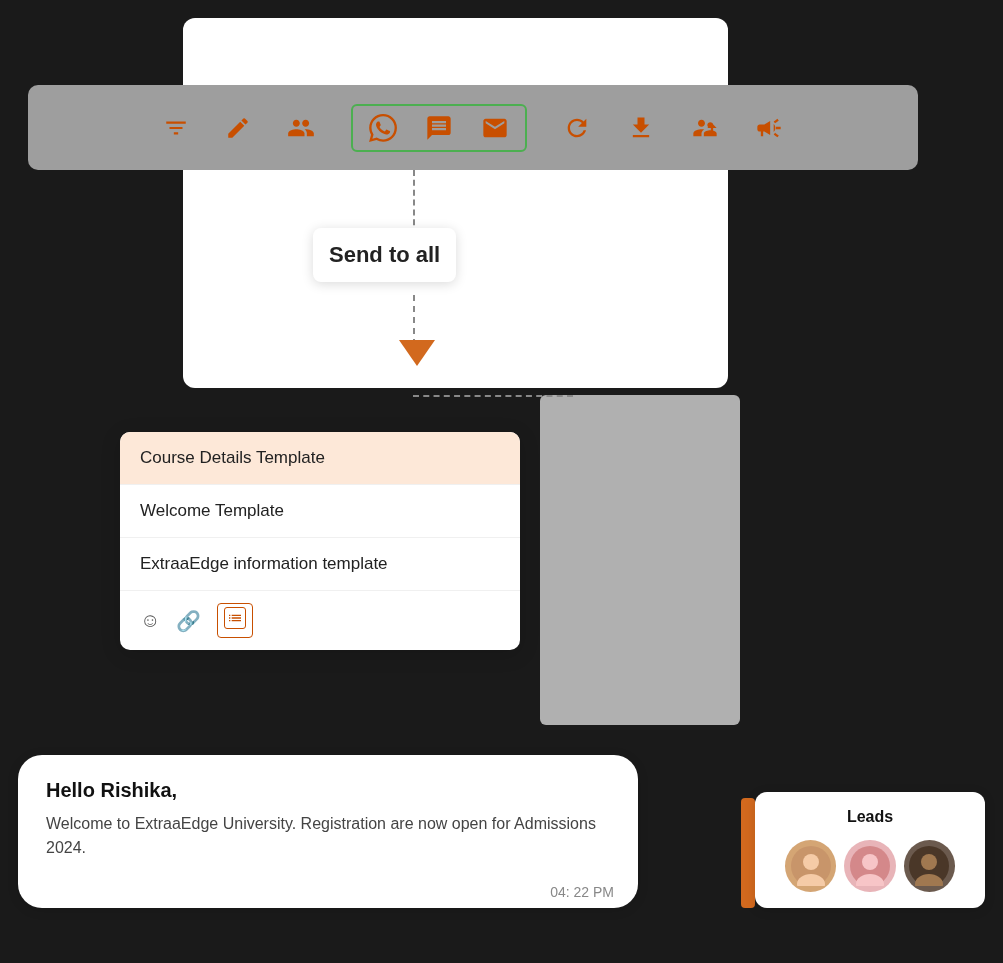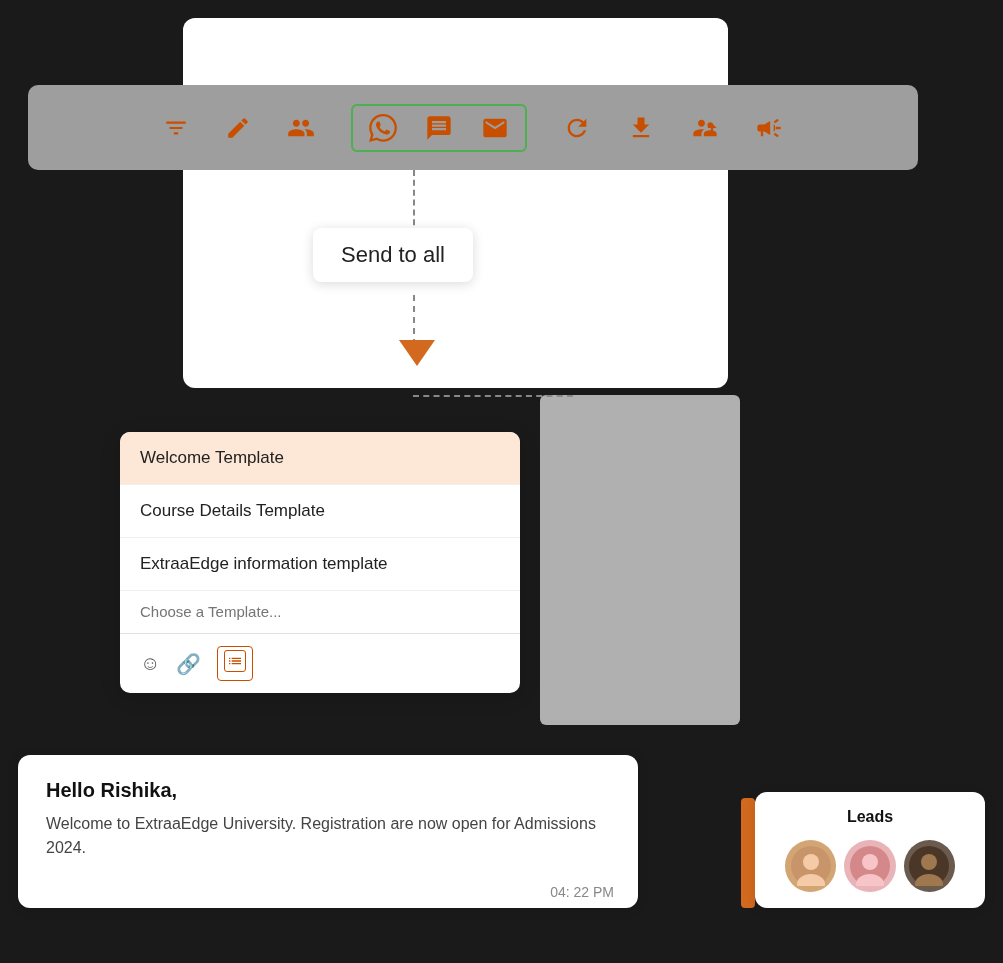--- a/index.html
+++ b/index.html
@@ -60,23 +60,23 @@
       background: transparent;
     }
 
     
     .tooltip-send {
       position: absolute;
       top: 228px;
       left: 313px;
       background: #ffffff;
       border-radius: 8px;
-      padding: 14px 28px;
+      padding: 14px 16px;
       font-size: 22px;
-      font-weight: 400;
+      font-weight: 700;
       color: #222;
       z-index: 20;
       box-shadow: 0 2px 12px rgba(0,0,0,0.15);
       white-space: nowrap;
     }
 
     
     .dashed-line-vertical {
       position: absolute;
       left: 413px;
@@ -198,21 +198,21 @@
       z-index: 5;
     }
 
     
     .message-bubble {
       position: absolute;
       bottom: 55px;
       left: 18px;
       width: 620px;
       background: #ffffff;
-      border-radius: 12px;
+      border-radius: 24px;
       padding: 24px 28px 48px 28px;
       box-shadow: 0 2px 12px rgba(0,0,0,0.12);
       z-index: 20;
     }
 
     .message-bubble .greeting {
       font-size: 20px;
       font-weight: 700;
       color: #111;
       margin-bottom: 10px;
@@ -362,30 +362,27 @@
 </div>
 
 <div class="dashed-line-vertical2"></div>
 
 <div class="arrow-down"></div>
 
 <div class="dashed-line-horizontal"></div>
 
 <div class="template-panel">
   <div class="template-item">
+    <span>Course Details Template</span>
+  </div>
+  <div class="template-item">
     <span>Welcome Template</span>
-  </div>
-  <div class="template-item">
-    <span>Course Details Template</span>
   </div>
   <div class="template-item">
     <span>ExtraaEdge information template</span>
-  </div>
-  <div class="template-input-area">
-    <input type="text" placeholder="Choose a Template..." style="">
   </div>
   <div class="template-toolbar">
     <span class="template-toolbar-icon">☺</span>
     <span class="template-toolbar-icon">🔗</span>
     <span class="template-toolbar-icon highlighted">
       <svg width="22" height="22" viewBox="0 0 24 24" fill="#c84f00" style="border:1.5px solid #c84f00; padding:2px; border-radius:3px;">
         <path d="M3 13h2v-2H3v2zm0 4h2v-2H3v2zm0-8h2V7H3v2zm4 4h14v-2H7v2zm0 4h14v-2H7v2zM7 7v2h14V7H7z"></path>
       </svg>
     </span>
   </div>

